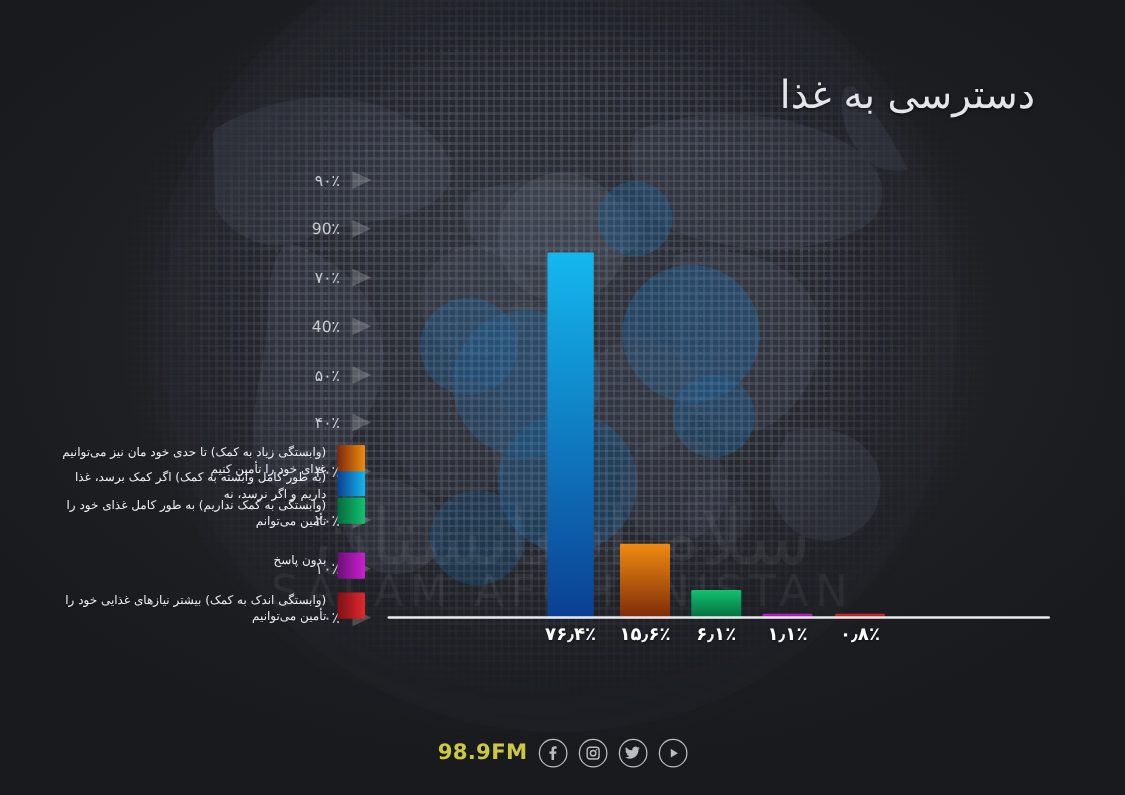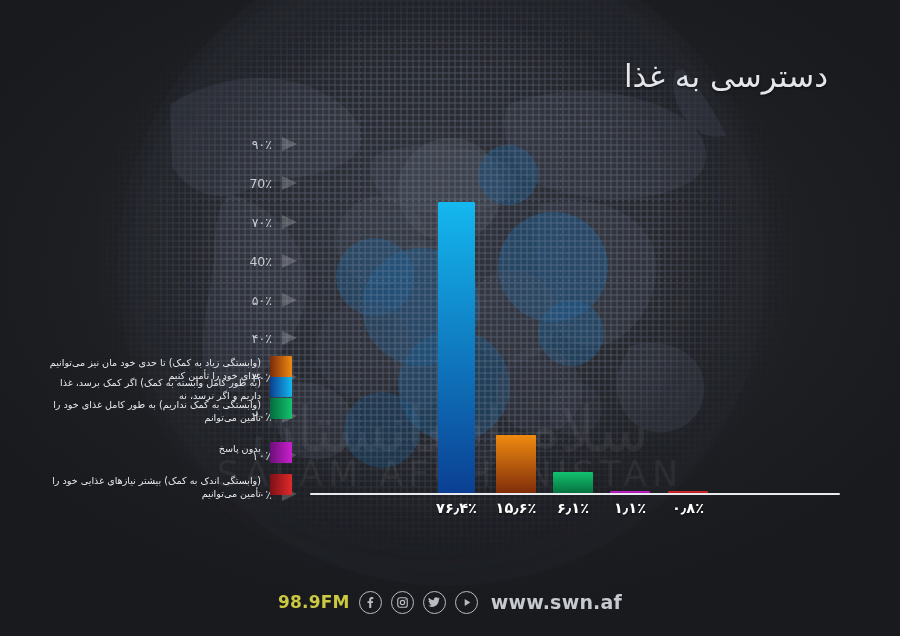--- a/index.html
+++ b/index.html
@@ -179,21 +179,21 @@
   <div class="watermark">
     <div class="wm-fa">سلام افغانستان</div>
     <div class="wm-en">SALAM AFGHANISTAN</div>
   </div>
 
   <div class="title">دسترسی به غذا</div>
 
   <div class="yaxis" id="yaxis">
       <div class="ytick" style="top: 14px;">۹۰٪</div>
       <div class="ytri" style="top: 14px;"></div>
-      <div class="ytick" style="top: 52.8889px;">70٪</div>
+      <div class="ytick" style="top: 52.8889px;">90٪</div>
       <div class="ytri" style="top: 52.8889px;"></div>
       <div class="ytick" style="top: 91.7778px;">۷۰٪</div>
       <div class="ytri" style="top: 91.7778px;"></div>
       <div class="ytick" style="top: 130.667px;">40٪</div>
       <div class="ytri" style="top: 130.667px;"></div>
       <div class="ytick" style="top: 169.556px;">۵۰٪</div>
       <div class="ytri" style="top: 169.556px;"></div>
       <div class="ytick" style="top: 208.444px;">۴۰٪</div>
       <div class="ytri" style="top: 208.444px;"></div>
       <div class="ytick" style="top: 247.333px; text-align: right;">۳۰٪</div>
@@ -267,15 +267,14 @@
         <path d="M22 5.9c-.75.33-1.55.55-2.4.65.86-.52 1.52-1.33 1.83-2.3-.8.48-1.7.82-2.65 1.01a4.16 4.16 0 0 0-7.1 3.8A11.8 11.8 0 0 1 3.1 4.7a4.16 4.16 0 0 0 1.29 5.56c-.68-.02-1.32-.21-1.88-.52v.05c0 2.02 1.43 3.7 3.34 4.08-.35.1-.72.15-1.1.15-.27 0-.53-.03-.78-.08a4.17 4.17 0 0 0 3.89 2.9A8.36 8.36 0 0 1 2 18.57 11.78 11.78 0 0 0 8.4 20.4c7.66 0 11.85-6.35 11.85-11.85l-.01-.54A8.4 8.4 0 0 0 22 5.9z"></path>
       </svg>
     </span>
 
     <span class="sicon">
       <svg width="13" height="13" viewBox="0 0 24 24" fill="currentColor">
         <path d="M8.6 5.6 19 12 8.6 18.4z"></path>
       </svg>
     </span>
 
-    <span class="site">www.swn.af</span>
   </div>
 </div>
 
 </body></html>

